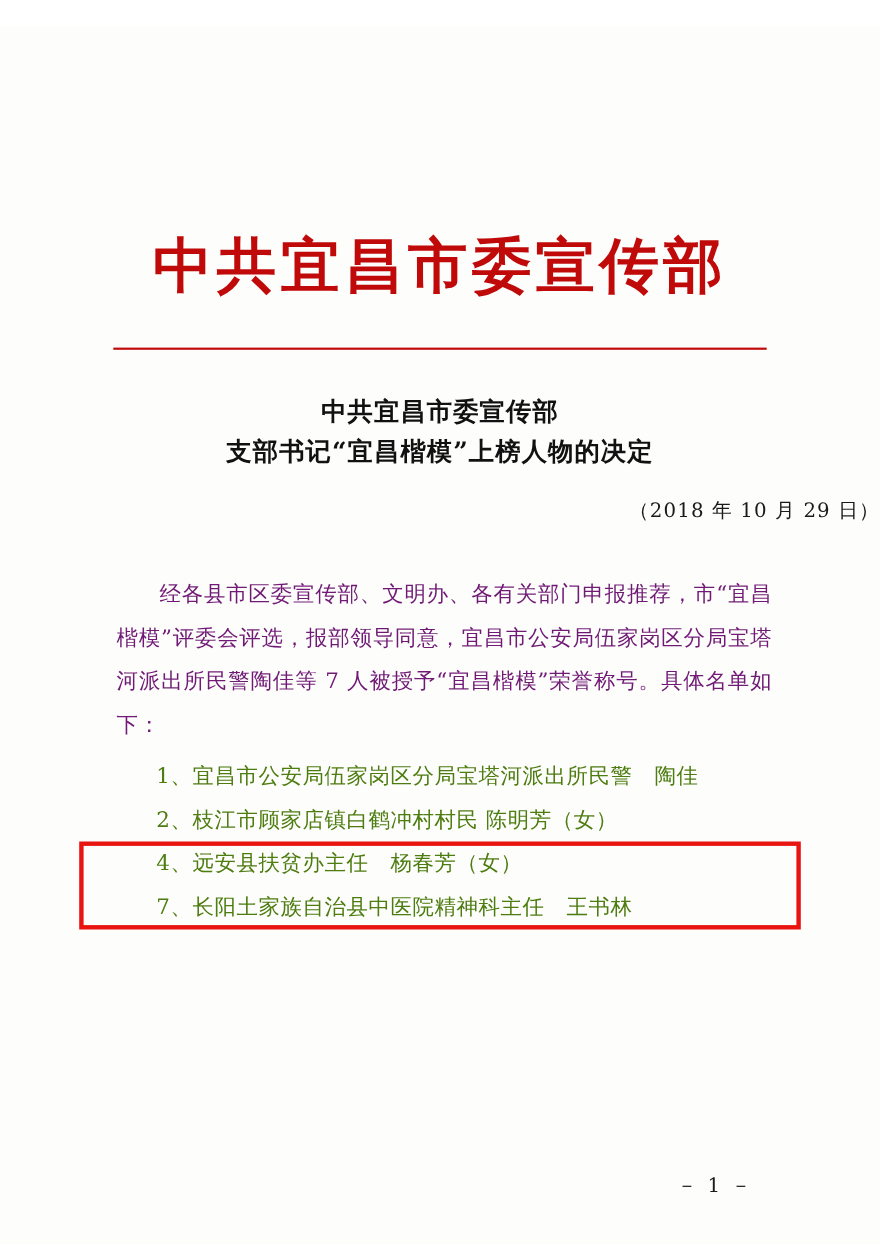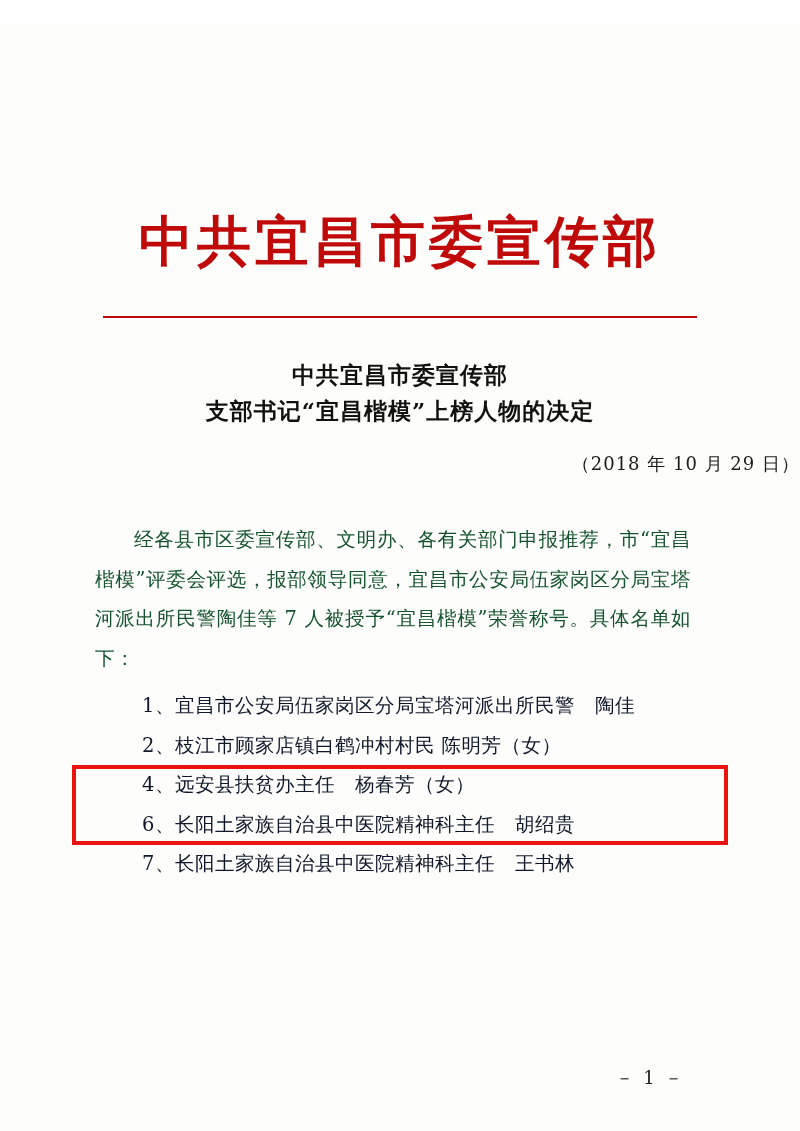--- a/index.html
+++ b/index.html
@@ -64,42 +64,42 @@
     left: 0;
     width: 800px;
     text-align: right;
     font-size: 18px;
     letter-spacing: 1px;
     color: #1a1a1a;
   }
   .body-text {
     position: absolute;
     top: 496px;
-    left: 95px;
+    left: 106px;
     width: 596px;
     font-size: 19.5px;
     line-height: 2.03;
     text-align: justify;
     text-justify: inter-ideograph;
     letter-spacing: 0.5px;
-    color: #14532d;
+    color: #701a75;
   }
   .body-text p {
     margin: 0;
     text-indent: 2em;
   }
   .list {
     position: absolute;
     top: 662px;
     left: 103px;
     width: 596px;
     font-size: 19.5px;
     line-height: 2.03;
     letter-spacing: 0.5px;
-    color: #0f172a;
+    color: #4d7c0f;
   }
   .list-item {
     margin: 0;
     padding-left: 2em;
     text-indent: 0;
   }
   .list-item.wrap {
     padding-left: 0;
   }
   .list-item.wrap .first-line {
@@ -156,23 +156,20 @@
     <p class="list-item">
       <span>1、</span><span>宜昌市公安局伍家岗区分局宝塔河派出所民警　陶佳</span>
     </p>
     <p class="list-item">
       <span>2、</span><span>枝江市顾家店镇白鹤冲村村民  陈明芳（女）</span>
     </p>
     <p class="list-item">
       <span>4、</span><span>远安县扶贫办主任　杨春芳（女）</span>
     </p>
     <p class="list-item">
-      <span>6、</span><span>长阳土家族自治县中医院精神科主任　胡绍贵</span>
-    </p>
-    <p class="list-item">
       <span>7、</span><span>长阳土家族自治县中医院精神科主任　王书林</span>
     </p>
   </div>
 
   <div class="highlight-box"></div>
 
   <div class="page-number">
     <span class="page-number-inner">－ 1 －</span>
   </div>
 

